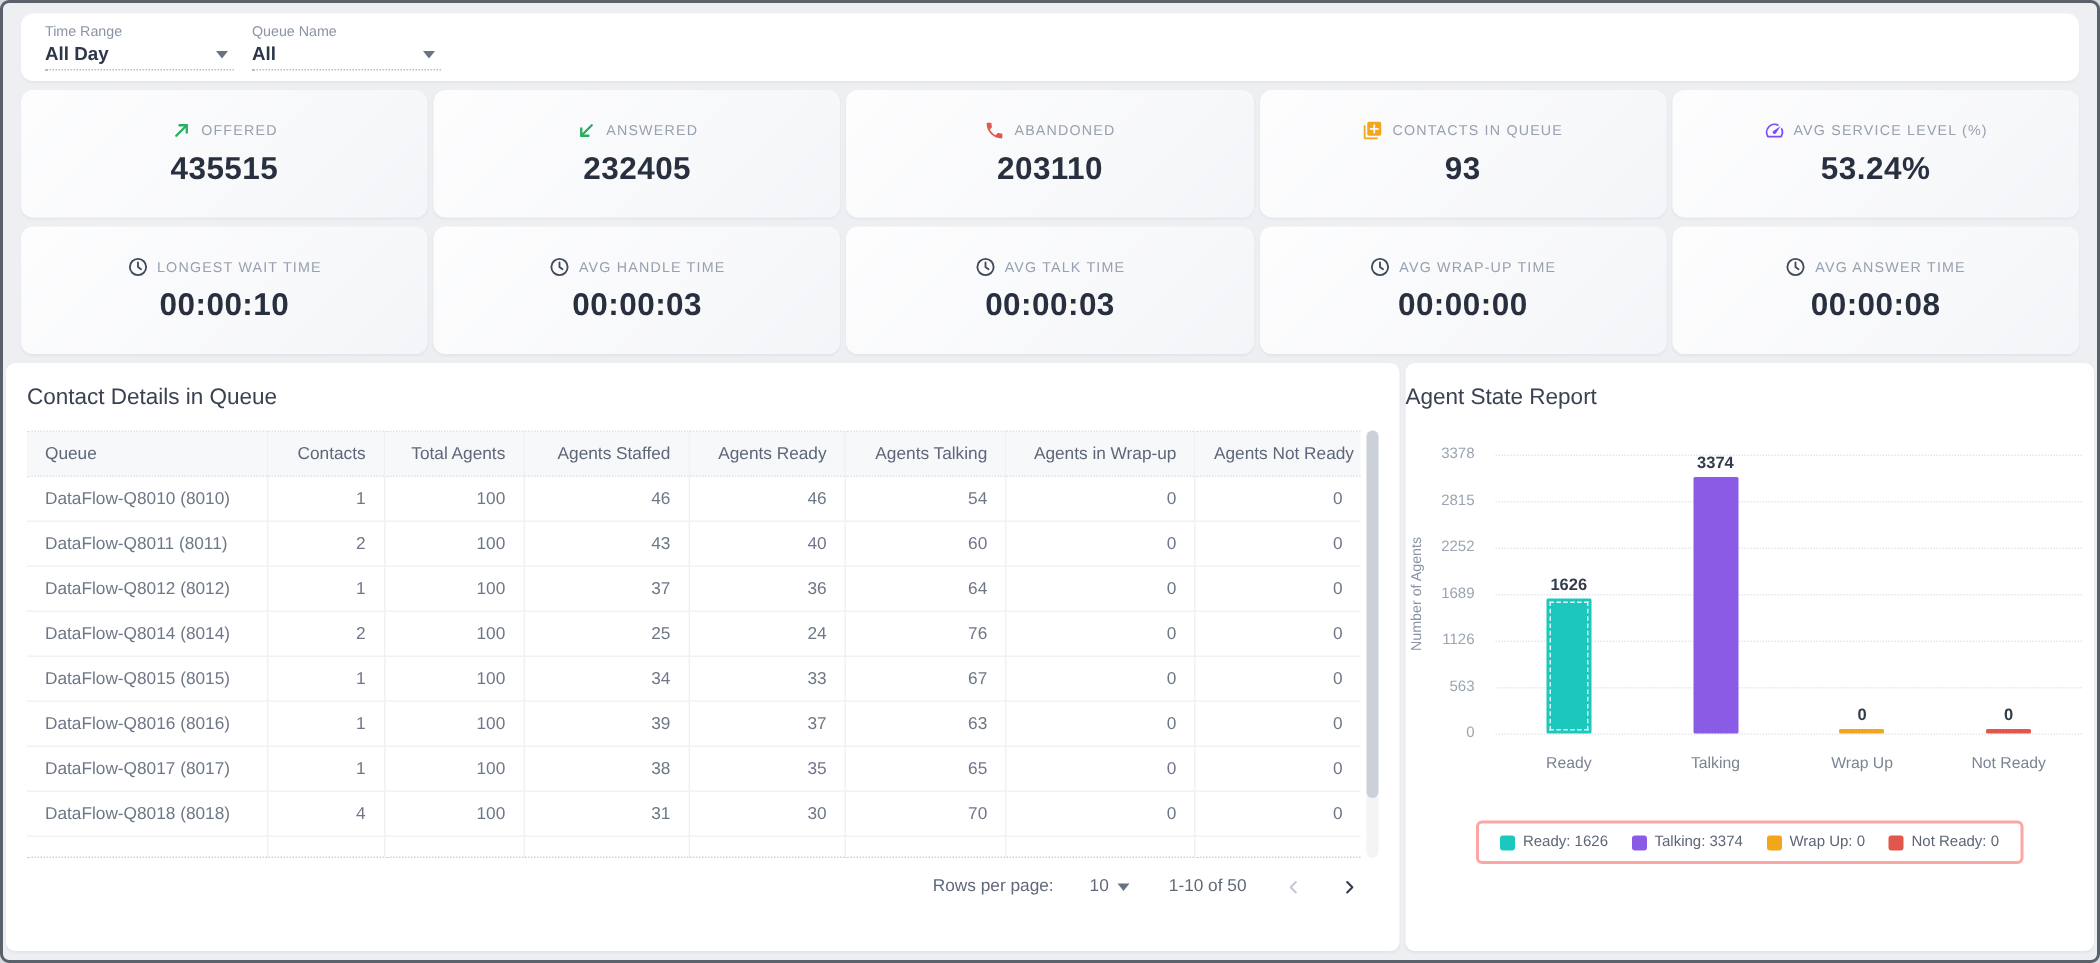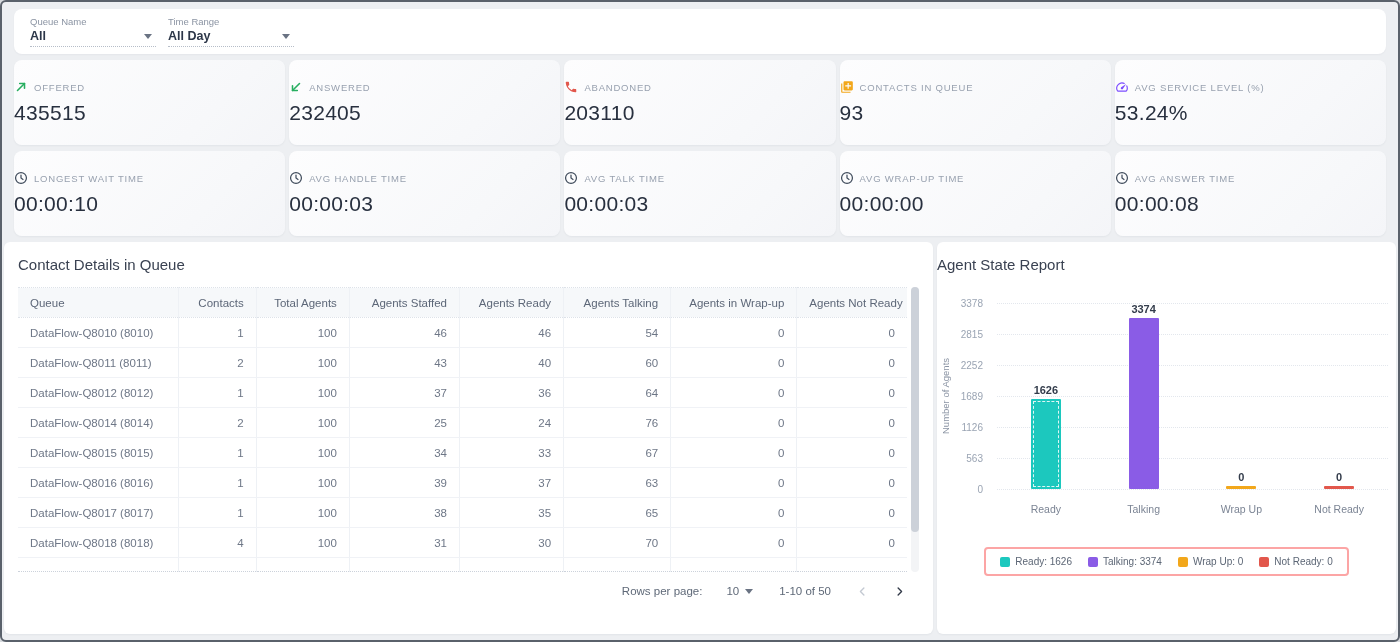--- a/index.html
+++ b/index.html
@@ -25,26 +25,26 @@
     border-top:5px solid #6a7383; margin-right:4px; }
   
   .kpi-grid {
     margin:6px 12px 0; display:grid; grid-template-columns:repeat(5,1fr);
     gap:6px 4px;
   }
   .kpi-card {
     height:85px; border-radius:8px;
     background:linear-gradient(135deg,#fdfdfe 0%,#f7f8fa 70%,#f4f5f8 100%);
     box-shadow:0 1px 2px rgba(20,30,50,.05);
-    display:flex; flex-direction:column; justify-content:center; gap:7px;
+    display:flex; flex-direction:column; align-items:center; justify-content:center; gap:7px;
   }
   .kpi-head { display:flex; align-items:center; gap:6px; }
   .kpi-head svg { display:block; }
   .kpi-label { font-size:9.5px; letter-spacing:.8px; color:#98a1af; text-transform:uppercase; }
-  .kpi-value { font-size:21px; font-weight:normal; color:#28303f; letter-spacing:.3px; }
+  .kpi-value { font-size:21px; font-weight:bold; color:#28303f; letter-spacing:.3px; }
   
   .bottom { display:flex; gap:4px; margin:6px 2px 2px; height:392px; }
   .panel { background:#fff; border-radius:6px; box-shadow:0 1px 2px rgba(20,30,50,.05); }
   .left-panel { width:929px; padding:14px 14px 8px; position:relative; }
   .right-panel { flex:1; padding:14px 0 8px; }
   .panel-title { font-size:15px; color:#3a4252; font-weight:500; }
   
   .tbl-wrap { position:relative; margin-top:14px; padding-right:12px; }
   table { border-collapse:collapse; width:100%; table-layout:fixed; }
   th, td { font-size:11.5px; height:30px; padding:0 12px; border-right:1px solid #eef1f5;
@@ -89,30 +89,30 @@
   .legend-chip { width:10px; height:10px; border-radius:2px; }
   .legend-text { font-size:10px; color:#5c6675; }
 </style>
 </head>
 <body>
 
 <div class="screen">
 
   <div class="filter-card">
     <div class="select">
+      <div class="select-label">Time Range</div>
+      <div class="select-row">
+        <span class="select-value">All Day</span>
+        <span class="caret"></span>
+      </div>
+    </div>
+    <div class="select">
       <div class="select-label">Queue Name</div>
       <div class="select-row">
         <span class="select-value">All</span>
-        <span class="caret"></span>
-      </div>
-    </div>
-    <div class="select">
-      <div class="select-label">Time Range</div>
-      <div class="select-row">
-        <span class="select-value">All Day</span>
         <span class="caret"></span>
       </div>
     </div>
   </div>
 
   <div class="kpi-grid">
     <div class="kpi-card">
       <div class="kpi-head">
         <span style="color: rgb(39, 174, 96);">
           <svg width="14" height="14" viewBox="0 0 16 16" fill="none" stroke="currentColor" stroke-width="1.8" stroke-linecap="round" stroke-linejoin="round">

